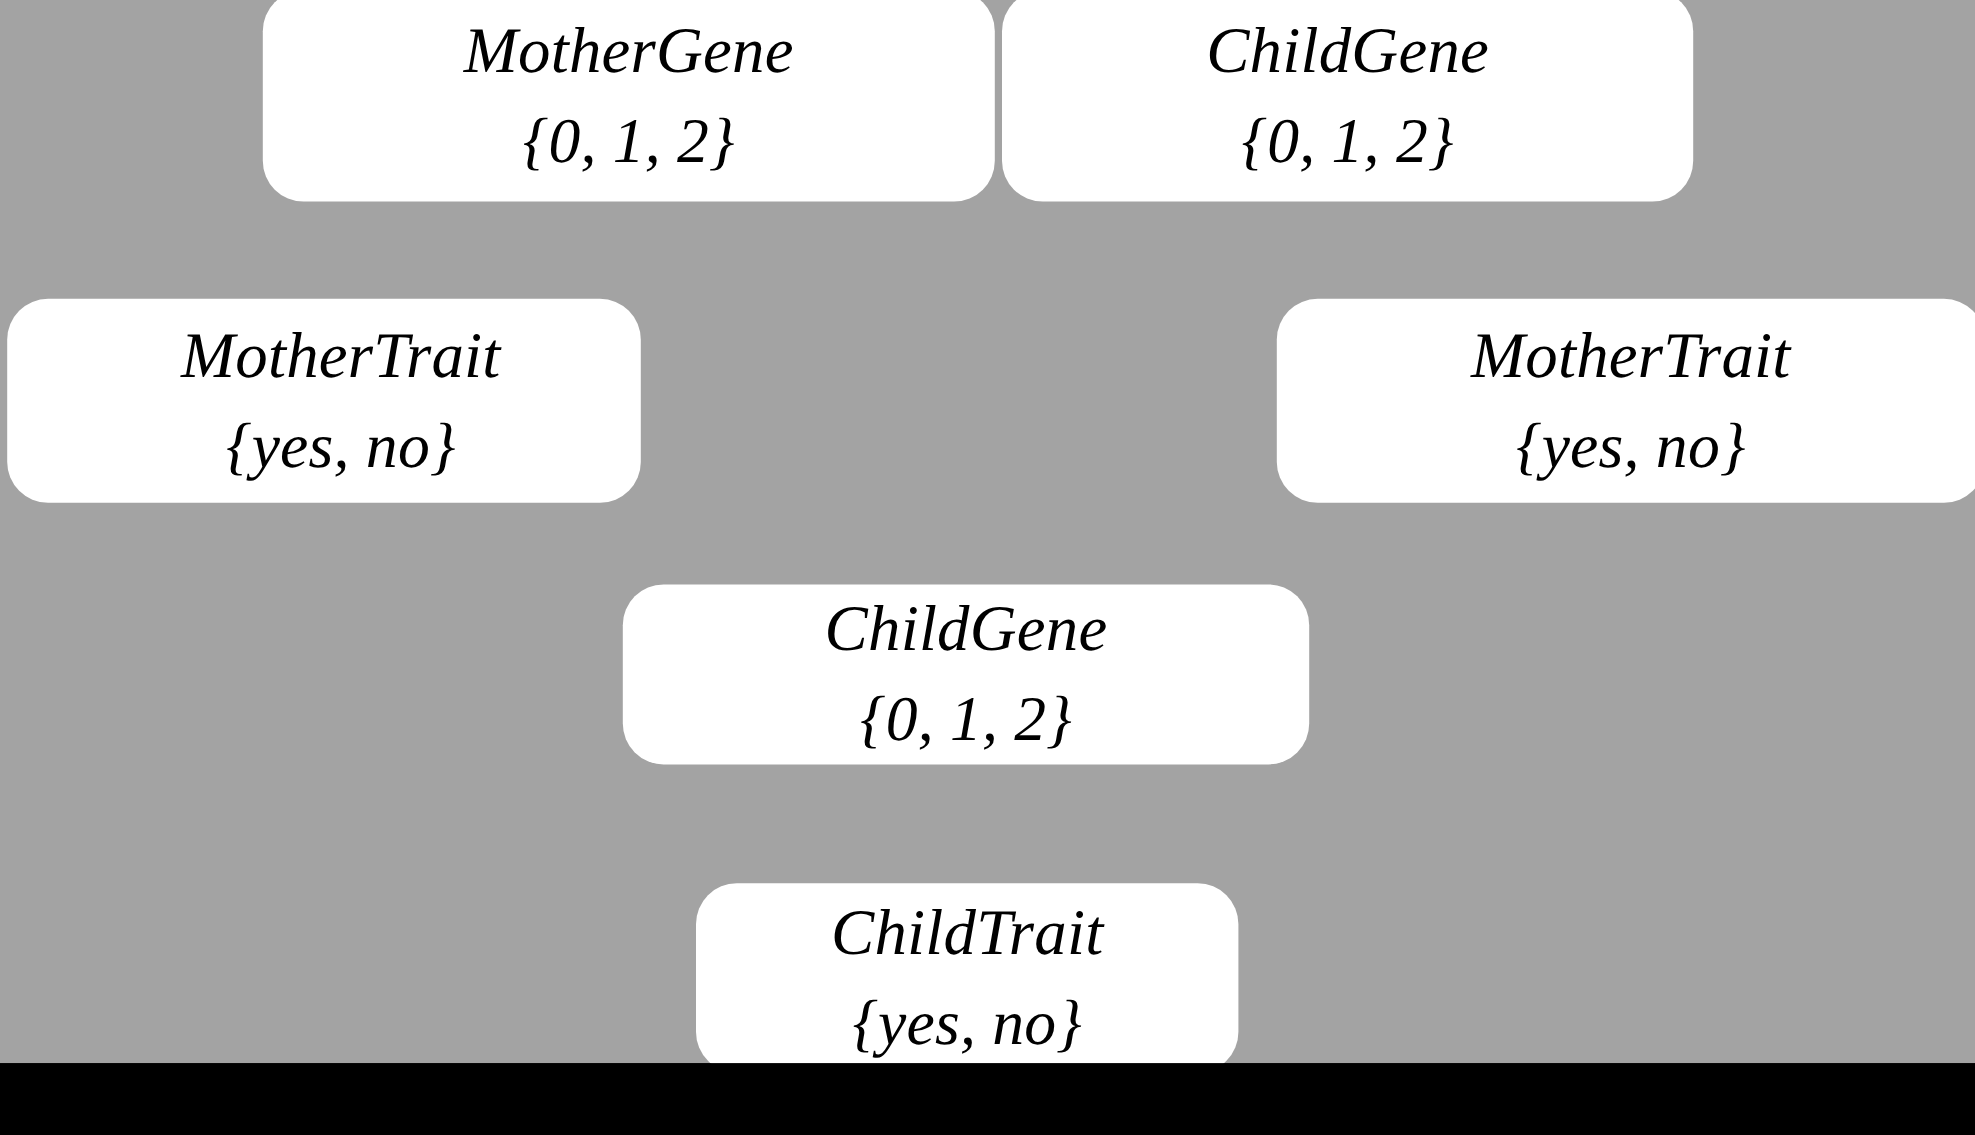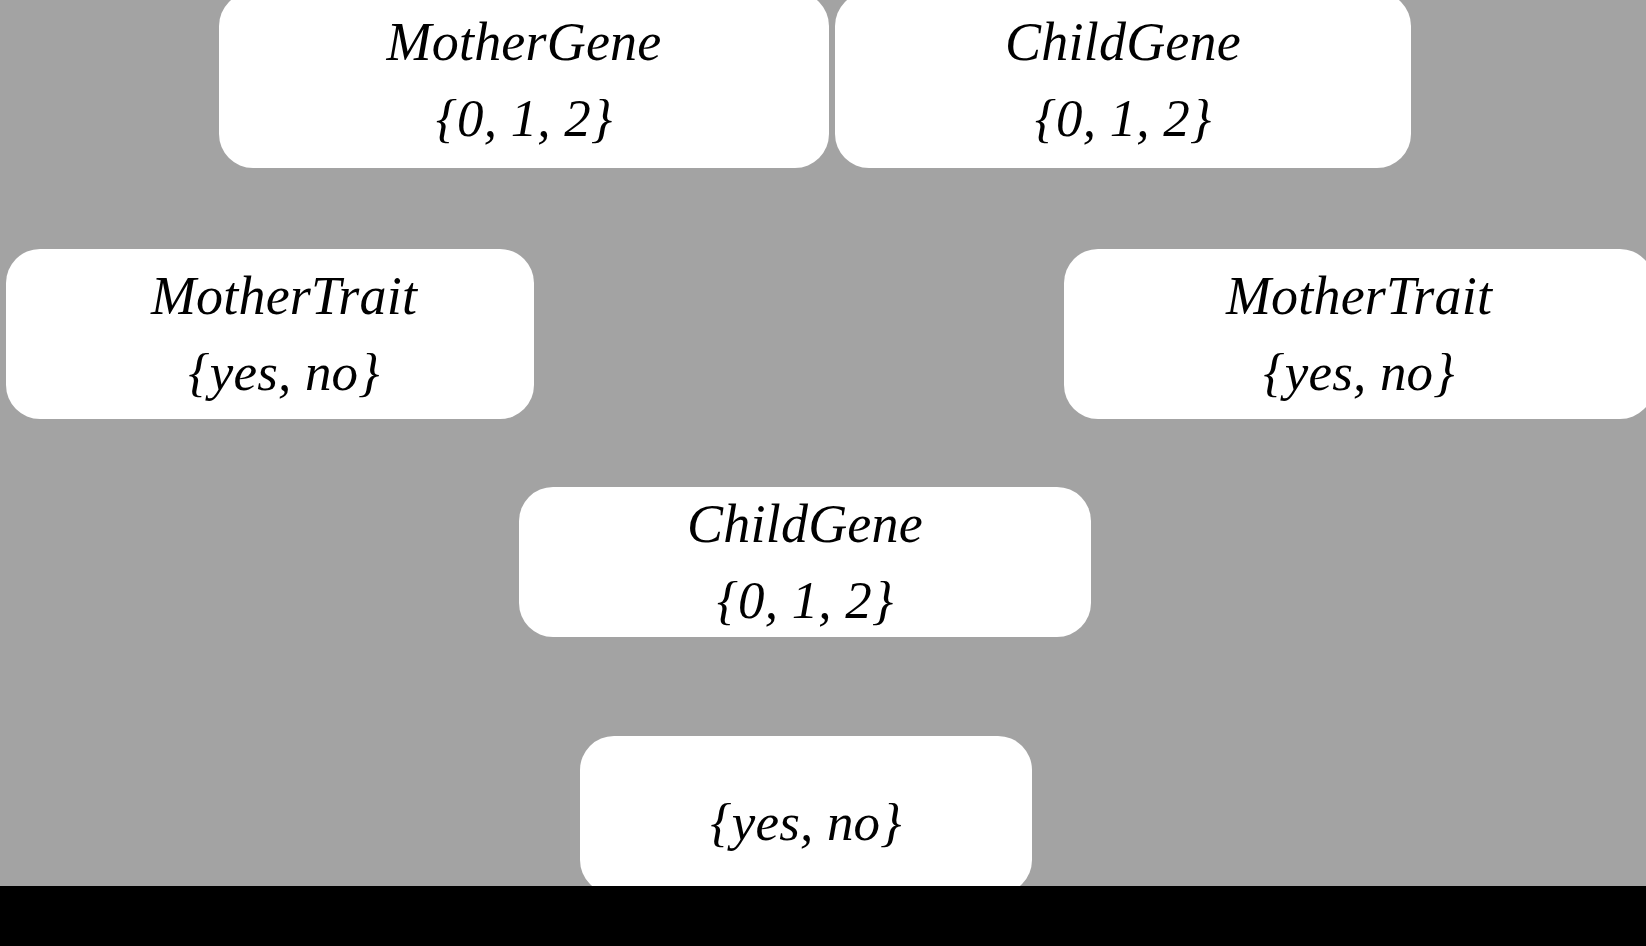--- a/index.html
+++ b/index.html
@@ -75,16 +75,17 @@
     <div class="title">MotherTrait</div>
     <div class="domain">{yes, no}</div>
   </div>
 
   <div class="node" id="node-child-gene">
     <div class="title">ChildGene</div>
     <div class="domain">{0, 1, 2}</div>
   </div>
 
   <div class="node" id="node-child-trait">
+    <div class="title">ChildTrait</div>
     <div class="domain">{yes, no}</div>
   </div>
 
 </div>
 
 </body></html>

